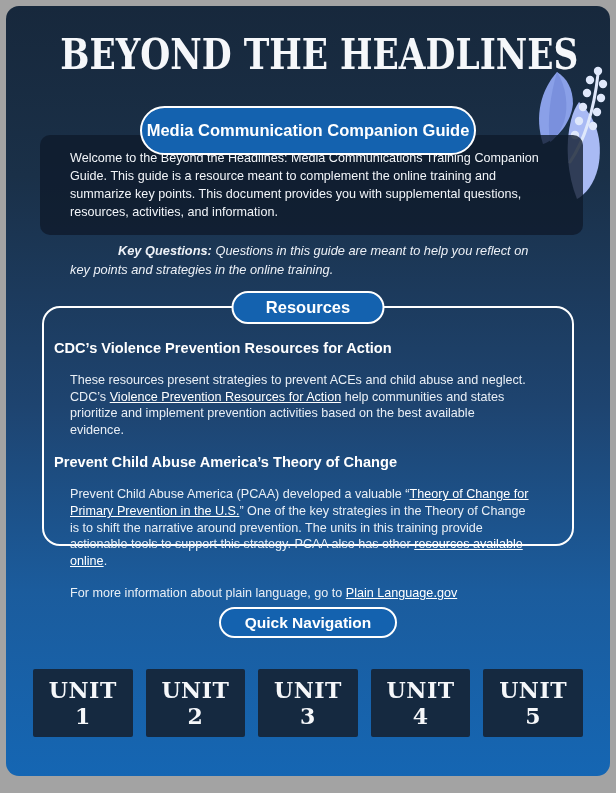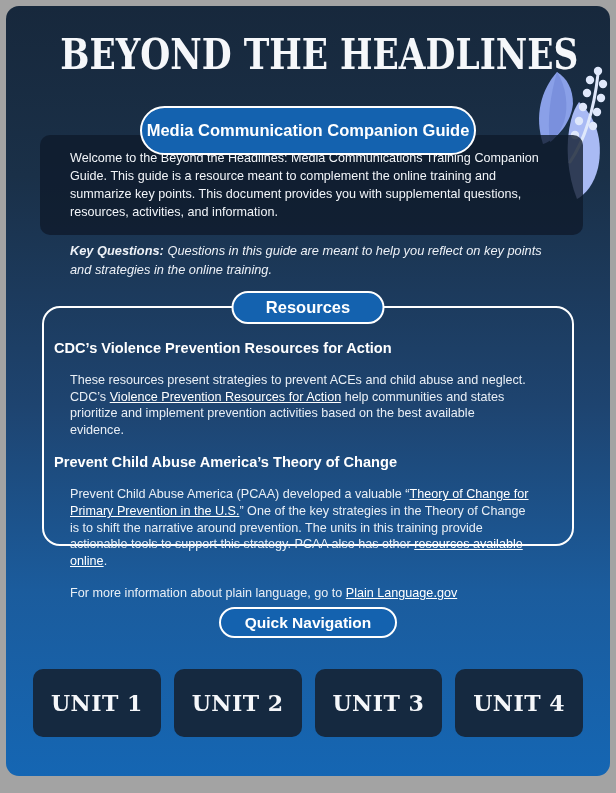--- a/index.html
+++ b/index.html
@@ -13,33 +13,33 @@
   .decoration{position:absolute;top:56px;right:2px;width:82px;height:140px;z-index:1;}
   .pill{box-sizing:border-box;background:#1462AF;border:2.5px solid #FFFFFF;border-radius:999px;
         color:#FFFFFF;font-weight:700;text-align:center;display:flex;align-items:center;justify-content:center;}
   .subtitle-pill{position:absolute;left:50%;transform:translateX(-50%);top:100px;width:336px;height:49px;
         font-size:16.5px;z-index:3;}
   .welcome-box{position:absolute;left:34px;right:27px;top:129px;z-index:2;
         background:rgba(14,25,42,0.78);border-radius:10px;padding:15px 32px 13px 30px;box-sizing:border-box;}
   .welcome-box p{margin:0;color:#F2F5F9;font-size:12.6px;line-height:1.42;max-width:486px;}
   .key-questions{position:absolute;left:64px;top:236px;width:480px;margin:0;color:#EDF1F7;
         font-style:italic;font-size:12.8px;line-height:1.45;}
-  .kq-label{font-weight:700;}
+  .kq-label{font-weight:700;margin-left:48px;}
   .resources-box{position:absolute;left:36px;right:36px;top:300px;height:240px;box-sizing:border-box;
         border:2.5px solid #FFFFFF;border-radius:18px;padding:32px 26px 0 10px;}
   .resources-pill{position:absolute;left:50%;top:-17px;transform:translateX(-50%);width:153px;height:33px;
         font-size:16.5px;}
   .res-section{margin-bottom:13px;}
   .res-heading{margin:0 0 3px 0;color:#FFFFFF;font-size:14.6px;font-weight:700;}
   .res-body{margin:16px;color:#E9EFF6;font-size:12.6px;line-height:1.32;max-width:478px;}
   .inline-link{color:#FFFFFF;text-decoration:underline;cursor:pointer;}
   .quicknav-pill{position:absolute;left:50%;transform:translateX(-50%);top:601px;width:178px;height:31px;
         font-size:15.5px;}
   .units-row{position:absolute;left:27px;right:27px;top:663px;display:flex;gap:13px;}
-  .unit-button{flex:1;height:68px;background:#152940;border:none;border-radius:10px;cursor:pointer;
+  .unit-button{flex:1;height:68px;background:#152940;border:none;border-radius:2px;cursor:pointer;
         color:#F5F7FA;font-family:"DejaVu Serif", serif;font-weight:700;font-size:22px;letter-spacing:.5px;
         display:flex;align-items:center;justify-content:center;}
 </style>
 </head>
 <body>
 
 <div class="canvas">
   <div class="page">
 
     <h1 class="page-title">BEYOND THE HEADLINES</h1>
@@ -94,16 +94,17 @@
 
     <div class="pill quicknav-pill">
       <span>Quick Navigation</span>
     </div>
 
     <div class="units-row">
       <button class="unit-button">UNIT 1</button>
       <button class="unit-button">UNIT 2</button>
       <button class="unit-button">UNIT 3</button>
       <button class="unit-button">UNIT 4</button>
+      <button class="unit-button">UNIT 5</button>
     </div>
 
   </div>
 </div>
 
 </body></html>

